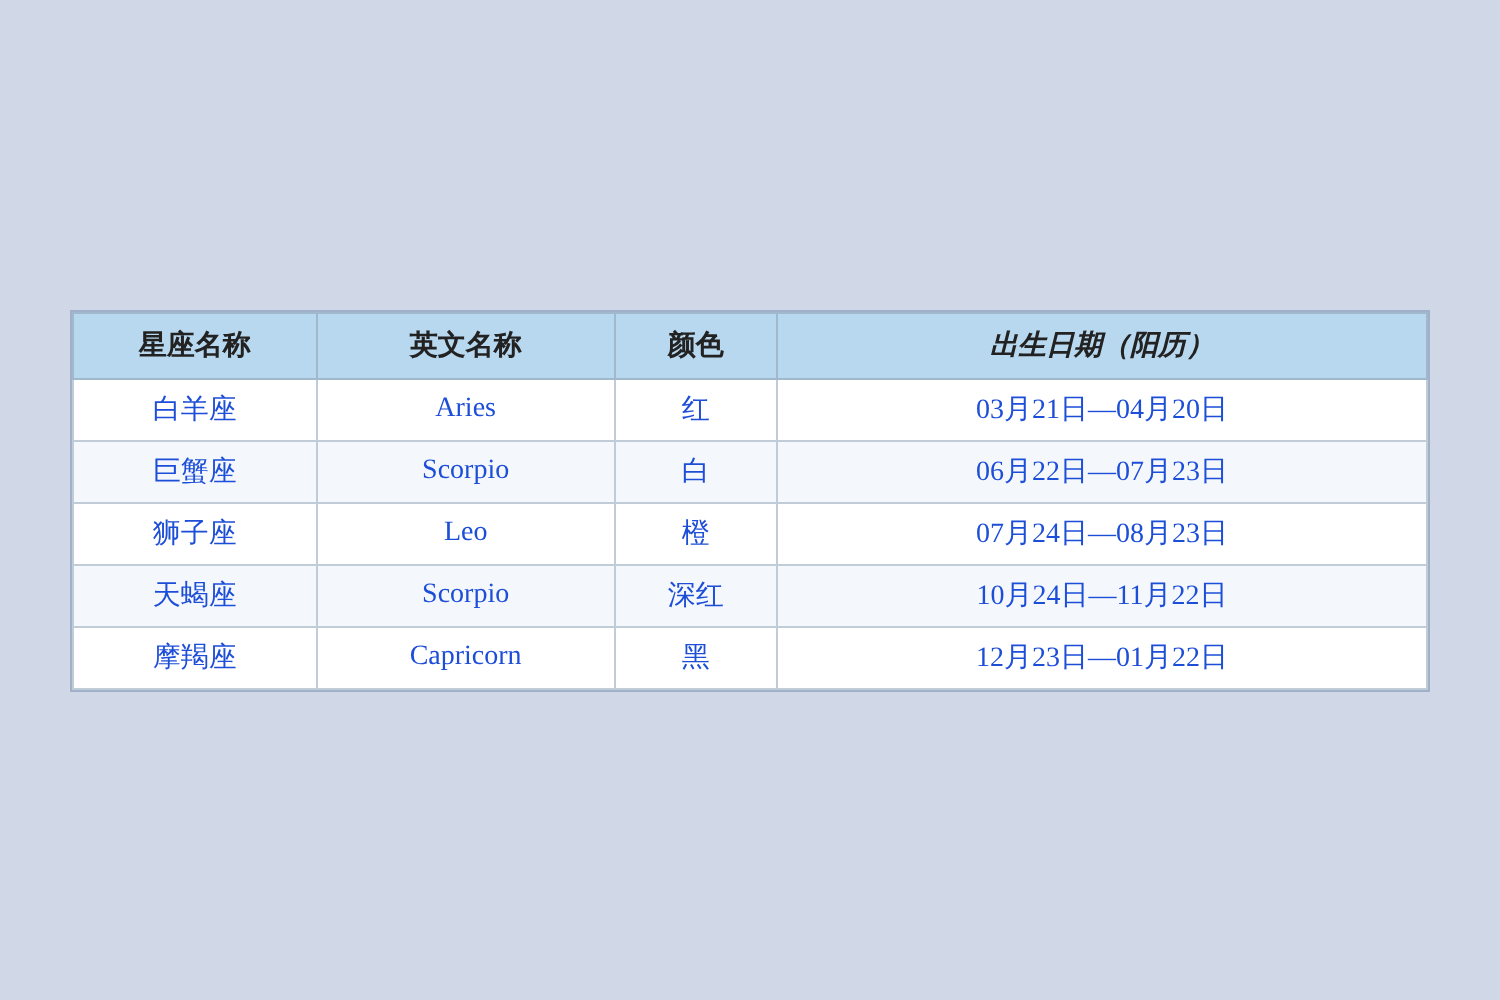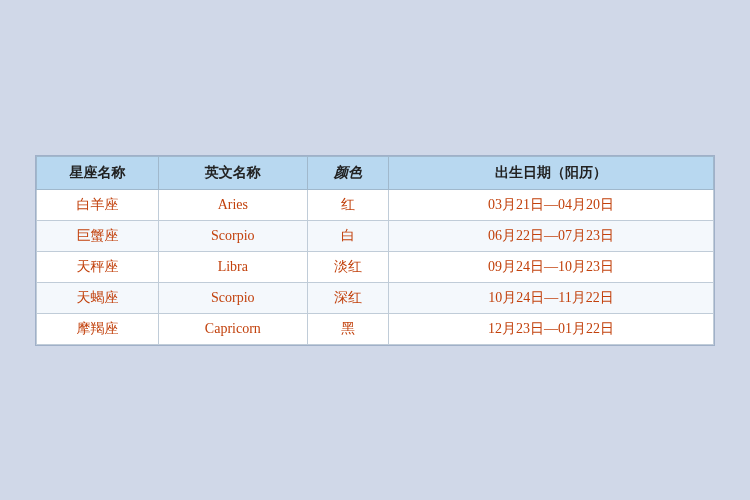--- a/index.html
+++ b/index.html
@@ -48,28 +48,28 @@
     }
 
     tbody tr:nth-child(even) {
       background-color: #f4f8fc;
     }
 
     tbody td {
       border: 1px solid #c0ccd8;
       padding: 6px 10px;
       text-align: center;
-      color: #c2410c;
+      color: #1d4ed8;
       font-size: 14px;
     }
 
     .col-chinese { width: 18%; margin-left: 20px; }
     .col-english { width: 22%; }
-    .col-color   { width: 12%; font-style: italic; }
-    .col-date    { width: 48%; }
+    .col-color   { width: 12%; }
+    .col-date    { width: 48%; font-style: italic; }
   </style>
 </head>
 <body>
 
 <div class="table-container">
   <table>
     <thead>
       <tr>
         <th class="col-chinese">星座名称</th>
         <th class="col-english">英文名称</th>
@@ -84,24 +84,24 @@
           <td>红</td>
           <td>03月21日—04月20日</td>
         </tr>
         <tr>
           <td>巨蟹座</td>
           <td>Scorpio</td>
           <td>白</td>
           <td>06月22日—07月23日</td>
         </tr>
         <tr>
-          <td>天秤座</td>
-          <td>Libra</td>
-          <td>淡红</td>
-          <td>09月24日—10月23日</td>
+          <td>狮子座</td>
+          <td>Leo</td>
+          <td>橙</td>
+          <td>07月24日—08月23日</td>
         </tr>
         <tr>
           <td>天蝎座</td>
           <td>Scorpio</td>
           <td>深红</td>
           <td>10月24日—11月22日</td>
         </tr>
         <tr>
           <td>摩羯座</td>
           <td>Capricorn</td>

